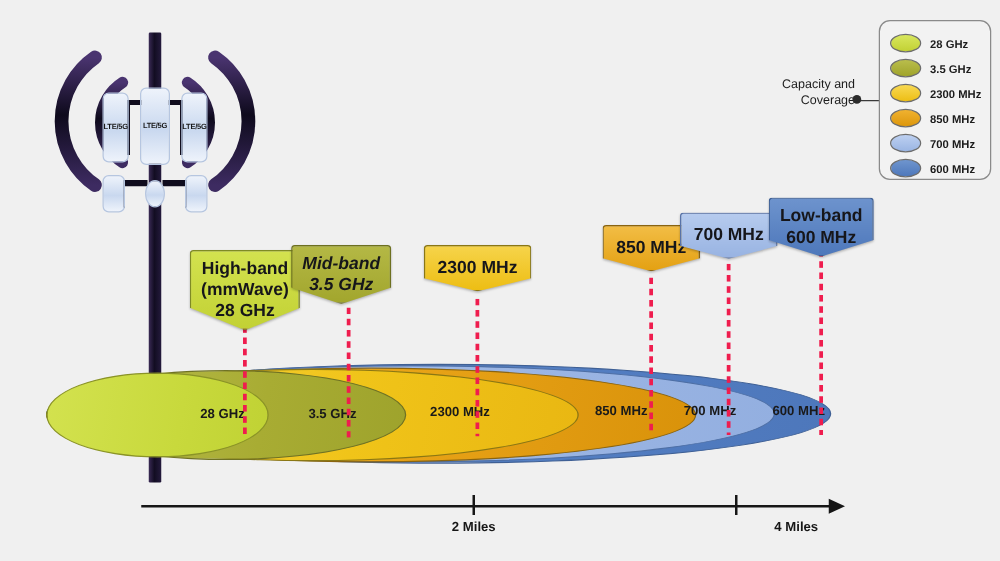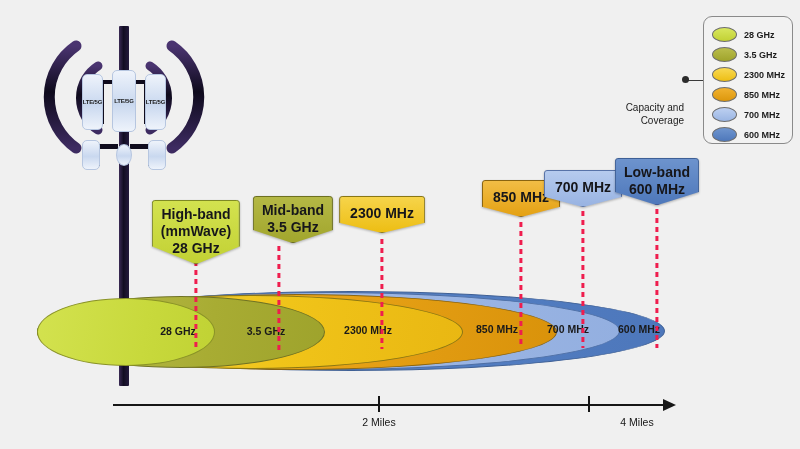--- a/index.html
+++ b/index.html
@@ -21,21 +21,21 @@
   }
   .legend-swatch{
     width:25px; height:15px; border-radius:50%;
     border:1px solid #6d6d6d;
   }
   .legend-label{
     font-size:9px; font-weight:bold; color:#1c1c1c; white-space:nowrap;
   }
   .cap-label{
     position:absolute; left:608px; top:62px; width:76px;
-    text-align:right; font-size:10px; color:#1c1c1c; line-height:1.25;margin-top:40px;
+    text-align:right; font-size:10px; color:#1c1c1c; line-height:1.25;
   }
   .cap-line{ position:absolute; left:686px; top:79.5px; width:18px; height:1.4px; background:#3a3a3a; }
   .cap-dot{ position:absolute; left:682px; top:76px; width:7px; height:7px; border-radius:50%; background:#2b2b2b; }
 
   
   .tower{ position:absolute; left:38px; top:18px; width:170px; height:185px; }
   .mast{
     position:absolute; left:81px; top:8px; width:10px; height:360px;
     background:linear-gradient(90deg,#3a2a55 0%,#120d22 45%,#241a3c 100%);
     border-radius:1px;
@@ -86,21 +86,21 @@
 
   
   .axis-line{ position:absolute; left:113px; top:404px; width:552px; height:1.8px; background:#161616; }
   .axis-arrow{
     position:absolute; left:663px; top:398.5px; width:0; height:0;
     border-top:6px solid transparent; border-bottom:6px solid transparent;
     border-left:13px solid #161616;
   }
   .axis-tick{ position:absolute; top:396px; width:1.8px; height:16px; background:#161616; }
   .axis-text{
-    position:absolute; top:416px; font-size:10.5px; font-weight:normal;
+    position:absolute; top:416px; font-size:10.5px; font-weight:bold;
     color:#161616; transform:translateX(-50%); white-space:nowrap;
   }
 </style>
 </head>
 <body>
 
 <div id="stage">
 
   <div class="ellipse" style="left:37px; top:291px; width:628px; height:80px;
               background:linear-gradient(100deg,#7ea1d6 0%,#5580c4 55%,#4d77bb 100%);
@@ -187,21 +187,21 @@
   <div class="dash" style="left:657px; top:200px; height:148px; z-index:21;"></div>
 
   <div class="pin" style="left:196px; top:200px; z-index:30;align-items:center;">
     <div class="pin-body" style="background:linear-gradient(180deg,#d3e24f,#c2d134); border-color:#7f8a24;">
       <span>High-band</span>
       <span>(mmWave)</span>
       <span>28 GHz</span>
     </div>
   </div>
 
-  <div class="pin" style="left:293px; top:196px; z-index:30;">
+  <div class="pin" style="left:273px; top:196px; z-index:30;font-style:italic;">
     <div class="pin-body" style="background:linear-gradient(180deg,#b4b845,#a2a62d); border-color:#6d7020;">
       <span>Mid-band</span>
       <span>3.5 GHz</span>
     </div>
   </div>
 
   <div class="pin" style="left:382px; top:196px; z-index:30;">
     <div class="pin-body" style="background:linear-gradient(180deg,#f6d44a,#edbe14); border-color:#8a7714; padding:8px 10px 10px;">
       <span>2300 MHz</span>
     </div>

